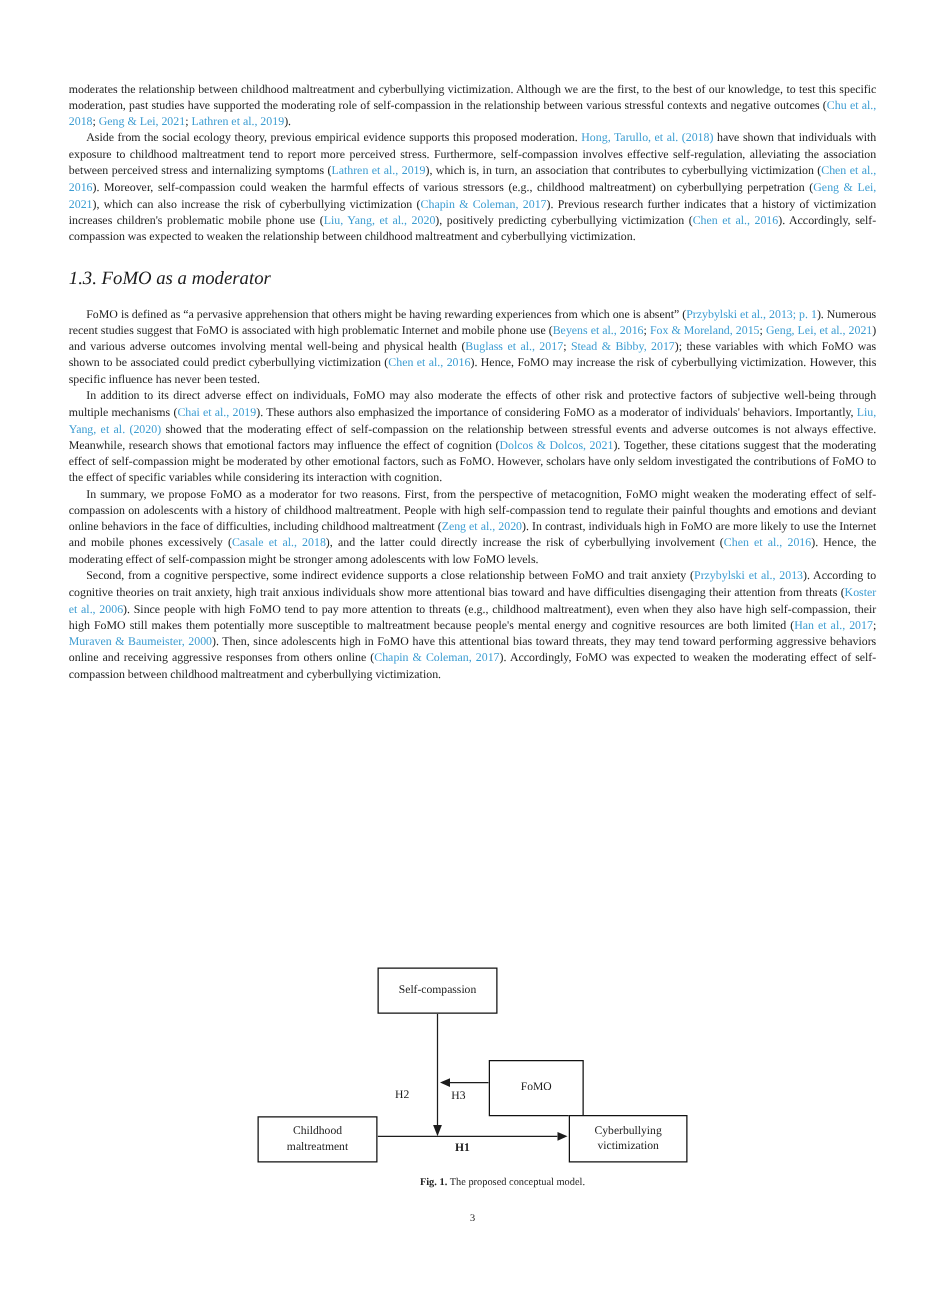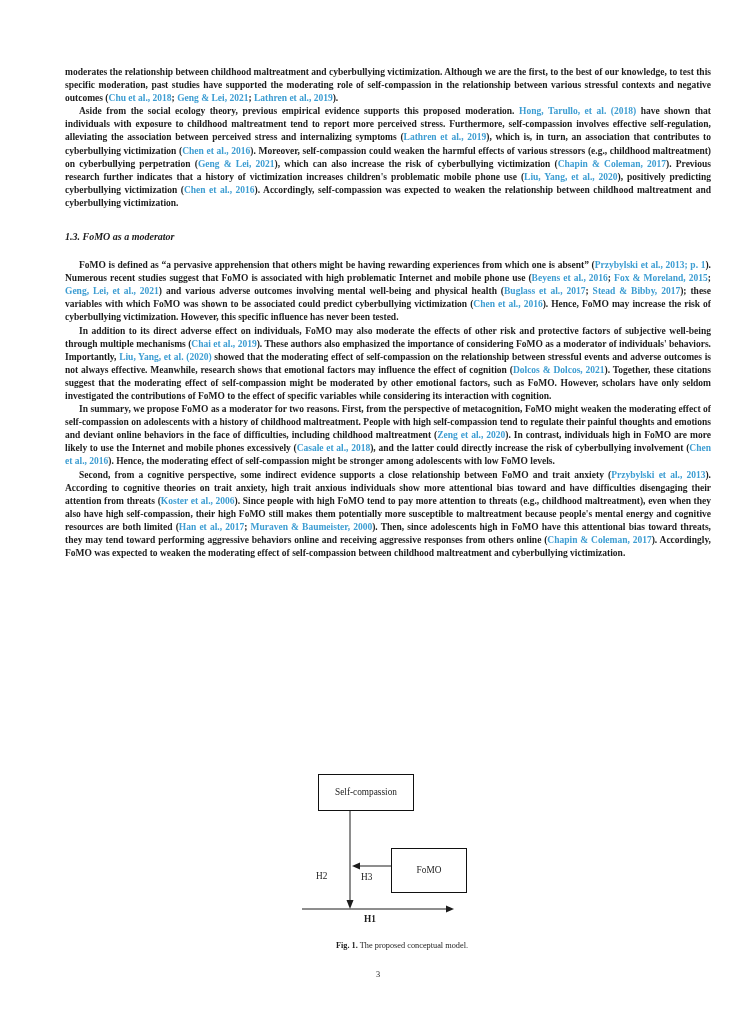--- a/index.html
+++ b/index.html
@@ -16,36 +16,35 @@
     position: absolute;
     top: 46px; left: 55px; right: 55px;
     display: flex;
     justify-content: space-between;
     font-style: italic;
     font-size: 7.8px;
     color: #1c1c1c;
   }
   .text-column {
     position: absolute;
-    top: 66px; left: 65px;
+    top: 66px; left: 55px;
     width: 646px;
-    font-weight: bold;
   }
   .para {
     margin: 0;
     font-size: 9.5px;
     line-height: 13.1px;
     text-align: justify;
     color: #1c1c1c;
   }
   .para.indent { text-indent: 14px; }
   .cite { color: var(--cite, #3d9dd2); }
   .section-heading {
     font-style: italic;
-    font-size: 10px;
+    font-size: 15px;
     line-height: 13px;
     margin: 20px 0 16px 0;
     color: #1c1c1c;
   }
   
   .figure-area { position: absolute; left: 0; top: 0; width: 756px; height: 1032px; pointer-events: none; }
   .fig-box {
     position: absolute;
     border: 1.5px solid #111;
     background: #fff;
@@ -105,22 +104,24 @@
       <line x1="350" y1="811" x2="350" y2="901" stroke="#1c1c1c" stroke-width="1"></line>
       <polygon points="346.5,900 353.5,900 350,909" fill="#1c1c1c"></polygon>
 
       <line x1="391" y1="866" x2="359" y2="866" stroke="#1c1c1c" stroke-width="1"></line>
       <polygon points="360,862.5 360,869.5 352,866" fill="#1c1c1c"></polygon>
 
       <line x1="302" y1="909" x2="446" y2="909" stroke="#1c1c1c" stroke-width="1"></line>
       <polygon points="446,905.5 446,912.5 454,909" fill="#1c1c1c"></polygon>
     </svg>
 
-    <div class="fig-box" style="left:302px; top:774px; width:96px; height:37px;margin-left:16px;">Self-compassion</div>
+    <div class="fig-box" style="left:302px; top:774px; width:96px; height:37px;">Self-compassion</div>
     <div class="fig-box" style="left:391px; top:848px; width:76px; height:45px;">FoMO</div>
+    <div class="fig-box" style="left:206px; top:893px; width:96px; height:37px;">Childhood maltreatment</div>
+    <div class="fig-box" style="left:455px; top:892px; width:95px; height:38px;">Cyberbullying victimization</div>
 
     <div class="fig-label" style="left:361px; top:850px;margin-top:22px;">H3</div>
     <div class="fig-label" style="left:316px; top:871px;">H2</div>
     <div class="fig-label" style="left:364px; top:914px;font-weight:bold;">H1</div>
 
     <div class="fig-caption">
       <span class="cap-label">Fig. 1.</span>
       <span> </span>
       <span>The proposed conceptual model.</span>
     </div>

